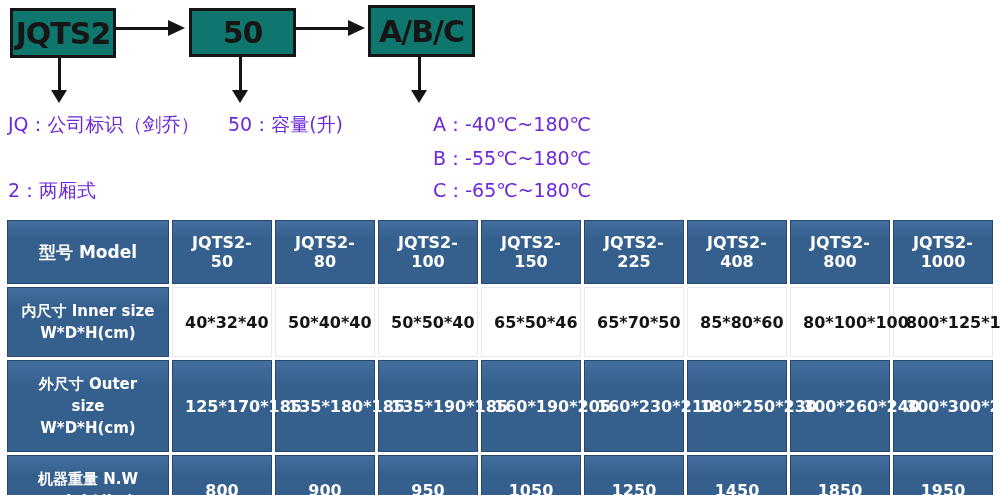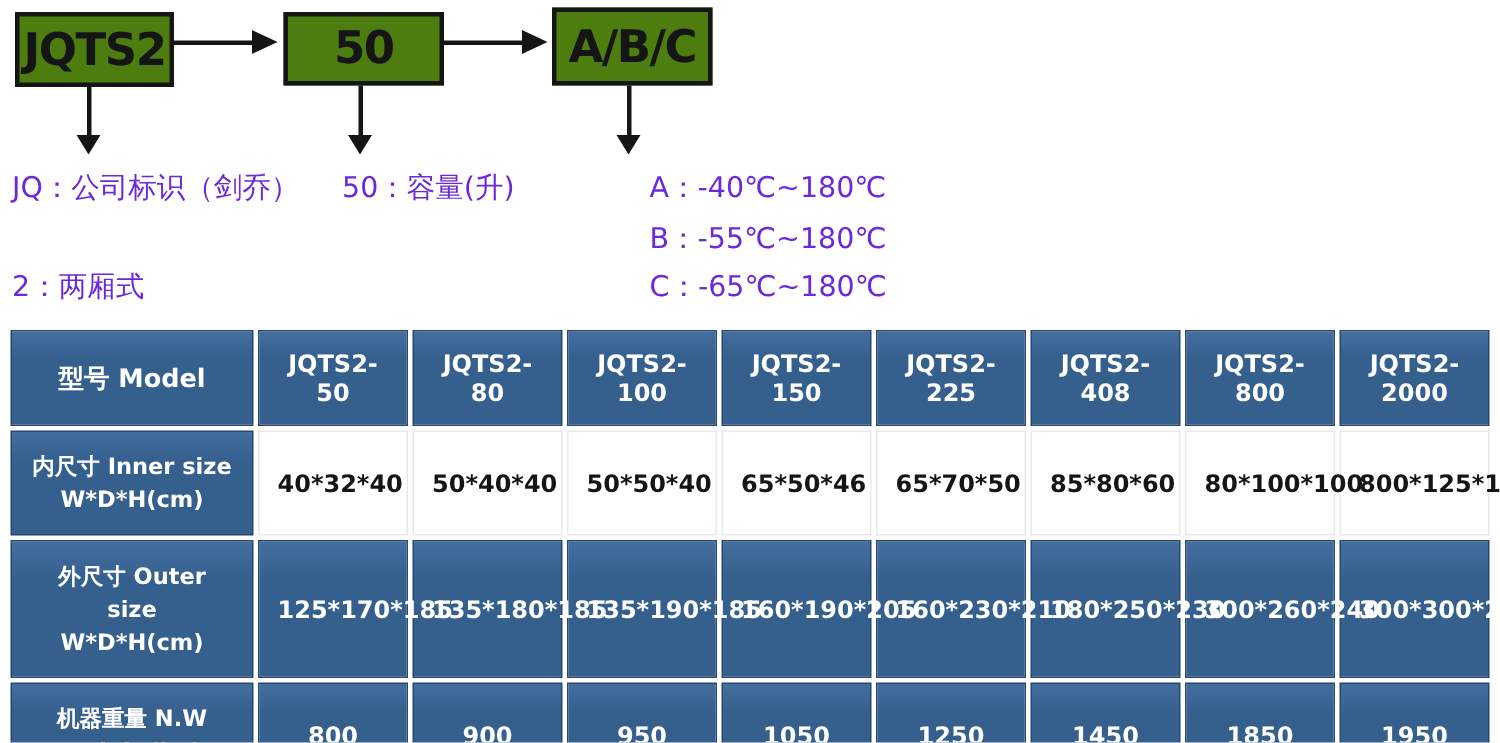--- a/index.html
+++ b/index.html
@@ -4,21 +4,21 @@
 <style>
   html,body{margin:0;padding:0;}
   body{
     width:1000px;height:495px;overflow:hidden;background:#ffffff;
     font-family:"DejaVu Sans","Liberation Sans",sans-serif;
     position:relative;
   }
   
   .diagram{position:absolute;left:0;top:0;width:1000px;height:217px;}
   .dbox{
-    position:absolute;box-sizing:border-box;background:#4d7c0f;border:3px solid #151515;
+    position:absolute;box-sizing:border-box;background:#0f766e;border:3px solid #151515;
     display:flex;align-items:center;justify-content:center;
     font-weight:bold;font-size:30px;color:#151515;letter-spacing:-1px;
   }
   .box-jqts2{left:10px;top:8px;width:106px;height:50px;}
   .box-50{left:189px;top:8px;width:107px;height:49px;}
   .box-abc{left:368px;top:5px;width:107px;height:52px;}
   .hline{position:absolute;height:3px;background:#151515;}
   .hline1{left:116px;top:27px;width:54px;}
   .hline2{left:296px;top:27px;width:54px;}
   .hhead{position:absolute;width:0;height:0;border-top:8px solid transparent;border-bottom:8px solid transparent;border-left:17px solid #151515;}
@@ -106,21 +106,21 @@
   <tbody>
       <tr class="hrow">
     <th class="cblue model-head">型号 Model</th>
     <th class="cblue model-cell">JQTS2-50</th>
     <th class="cblue model-cell">JQTS2-80</th>
     <th class="cblue model-cell">JQTS2-100</th>
     <th class="cblue model-cell">JQTS2-150</th>
     <th class="cblue model-cell">JQTS2-225</th>
     <th class="cblue model-cell">JQTS2-408</th>
     <th class="cblue model-cell">JQTS2-800</th>
-    <th class="cblue model-cell">JQTS2-2000</th>
+    <th class="cblue model-cell">JQTS2-1000</th>
   </tr>
 
   <tr class="drow">
     <th class="cblue lab">
       <span class="l1">内尺寸 Inner size</span>
       <span class="l2">W*D*H(cm)</span>
     </th>
     <td class="cwhite valw">40*32*40</td>
     <td class="cwhite valw">50*40*40</td>
     <td class="cwhite valw">50*50*40</td>

